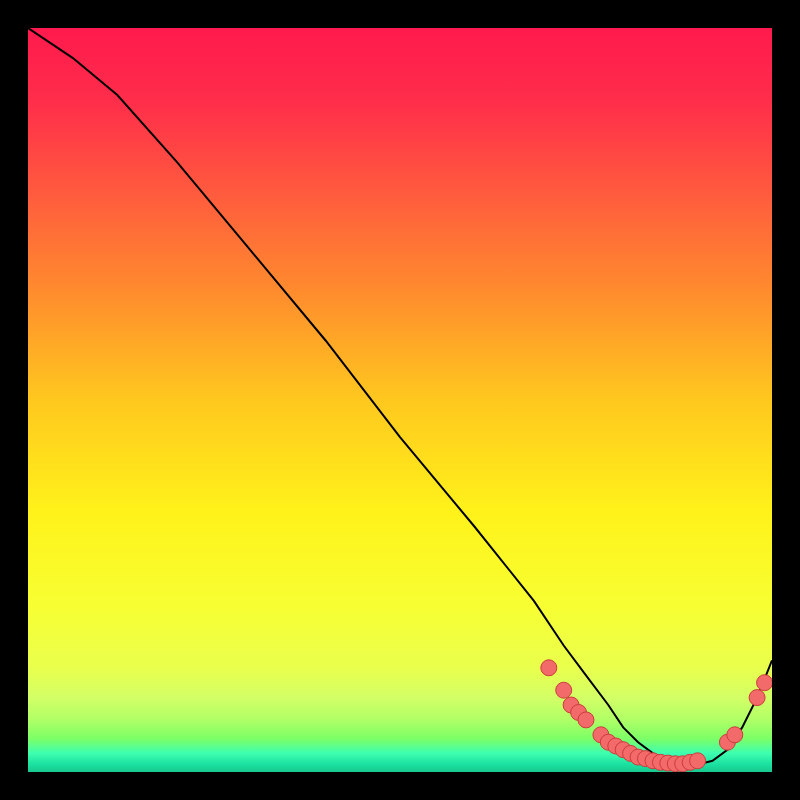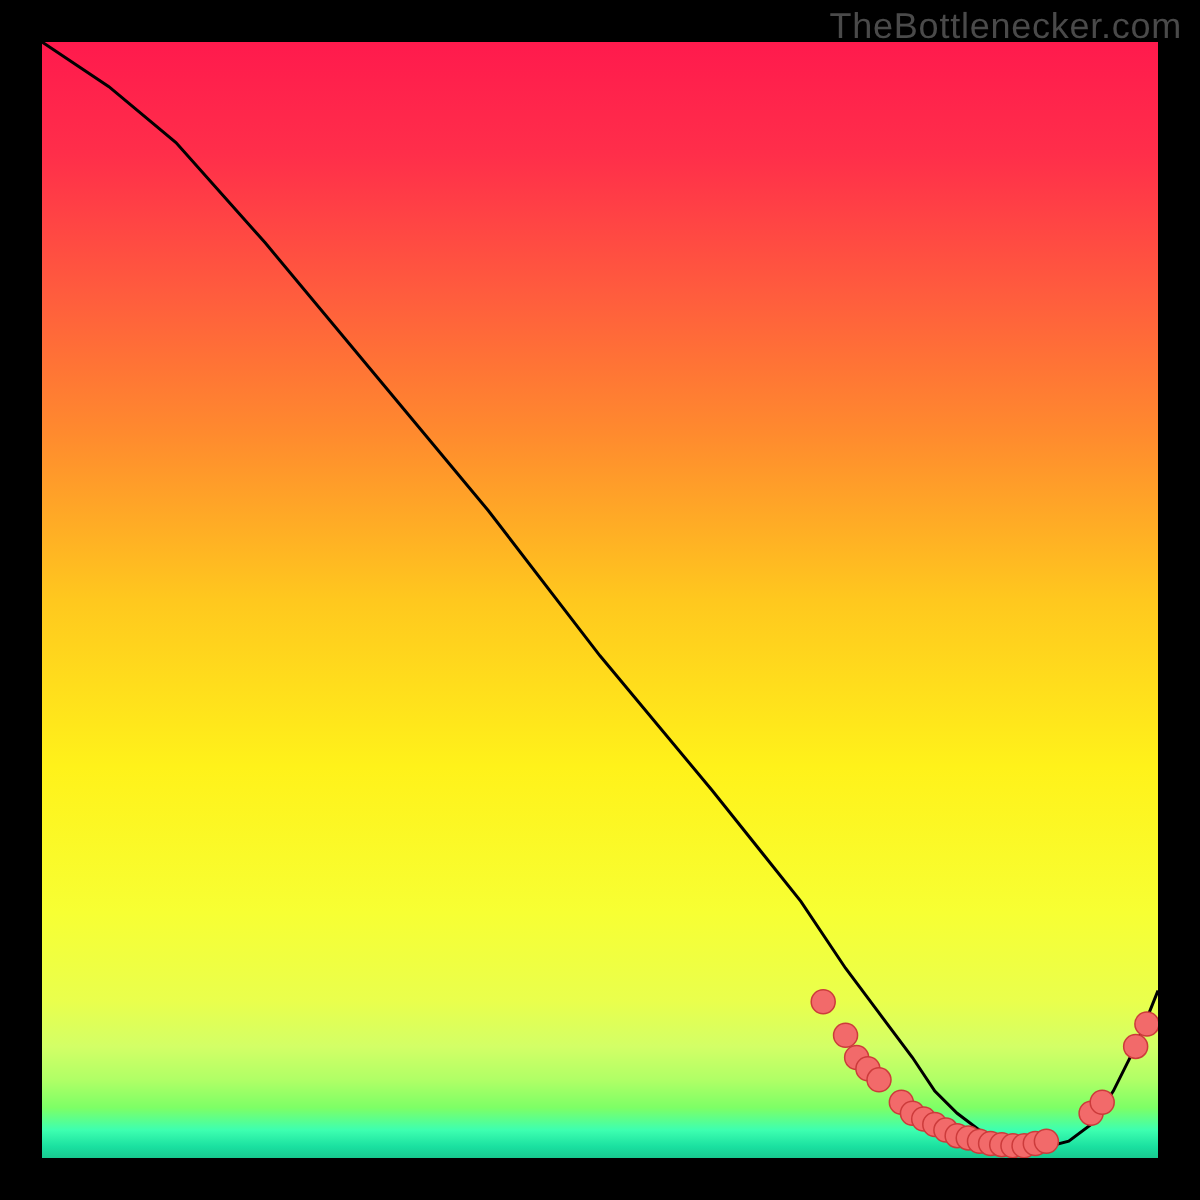--- a/index.html
+++ b/index.html
@@ -32,21 +32,20 @@
     top: 28px;
     width: 744px;
     height: 744px;
   }
   svg { display: block; }
 </style>
 </head>
 <body>
 
 <div class="frame">
-  <div class="brand">TheBottlenecker.com</div>
   <div class="plot">
     <svg id="chart-svg" width="744" height="744" viewBox="0 0 744 744">
       <defs>
         <linearGradient id="bg-grad" x1="0" y1="0" x2="0" y2="1">
             <stop offset="0%" stop-color="#ff1a4d"></stop>
             <stop offset="10%" stop-color="#ff2e4a"></stop>
             <stop offset="22%" stop-color="#ff5a3e"></stop>
             <stop offset="35%" stop-color="#ff8a2e"></stop>
             <stop offset="50%" stop-color="#ffc81e"></stop>
             <stop offset="65%" stop-color="#fff21a"></stop>

